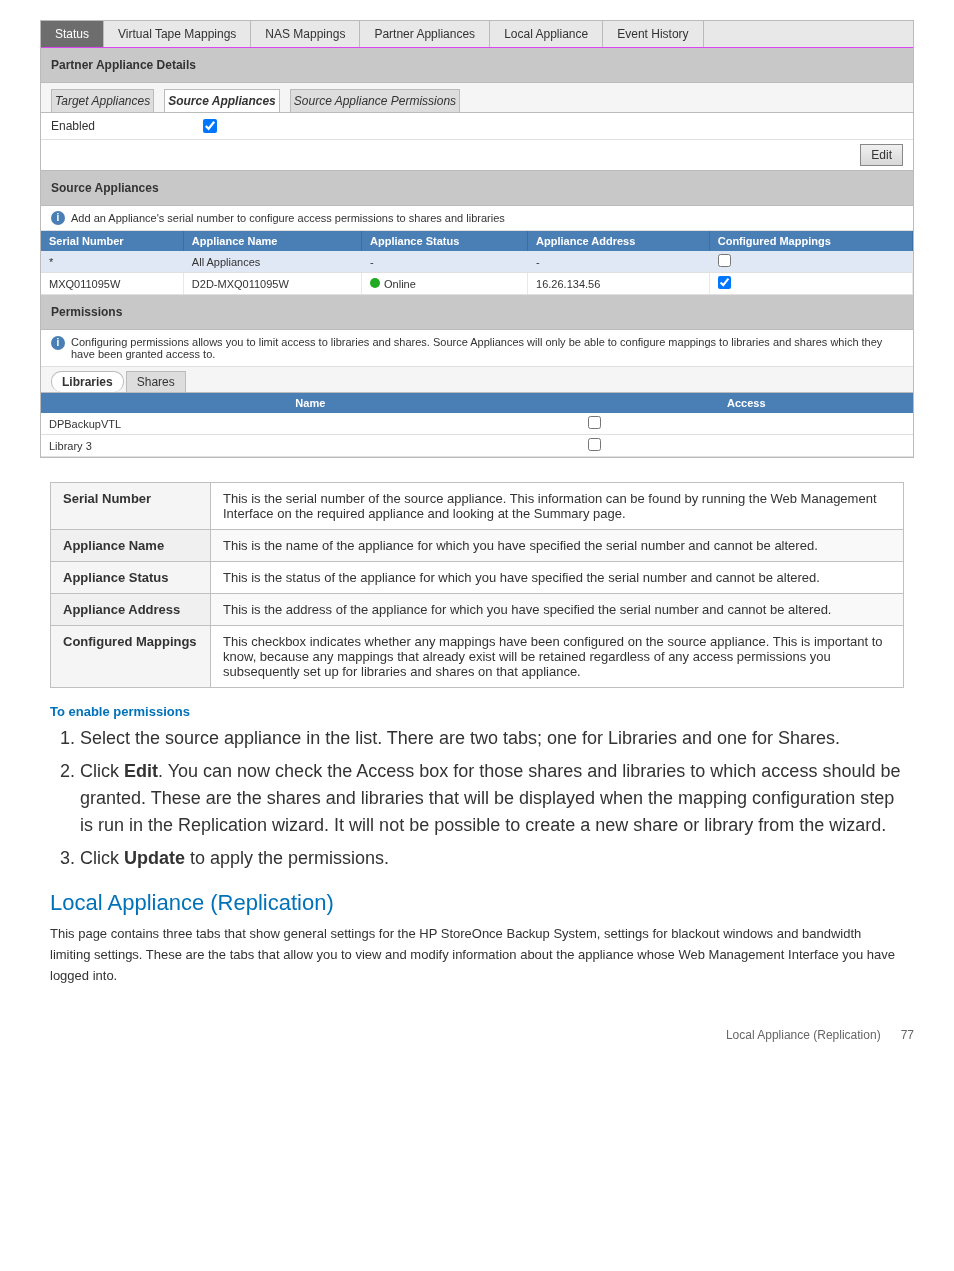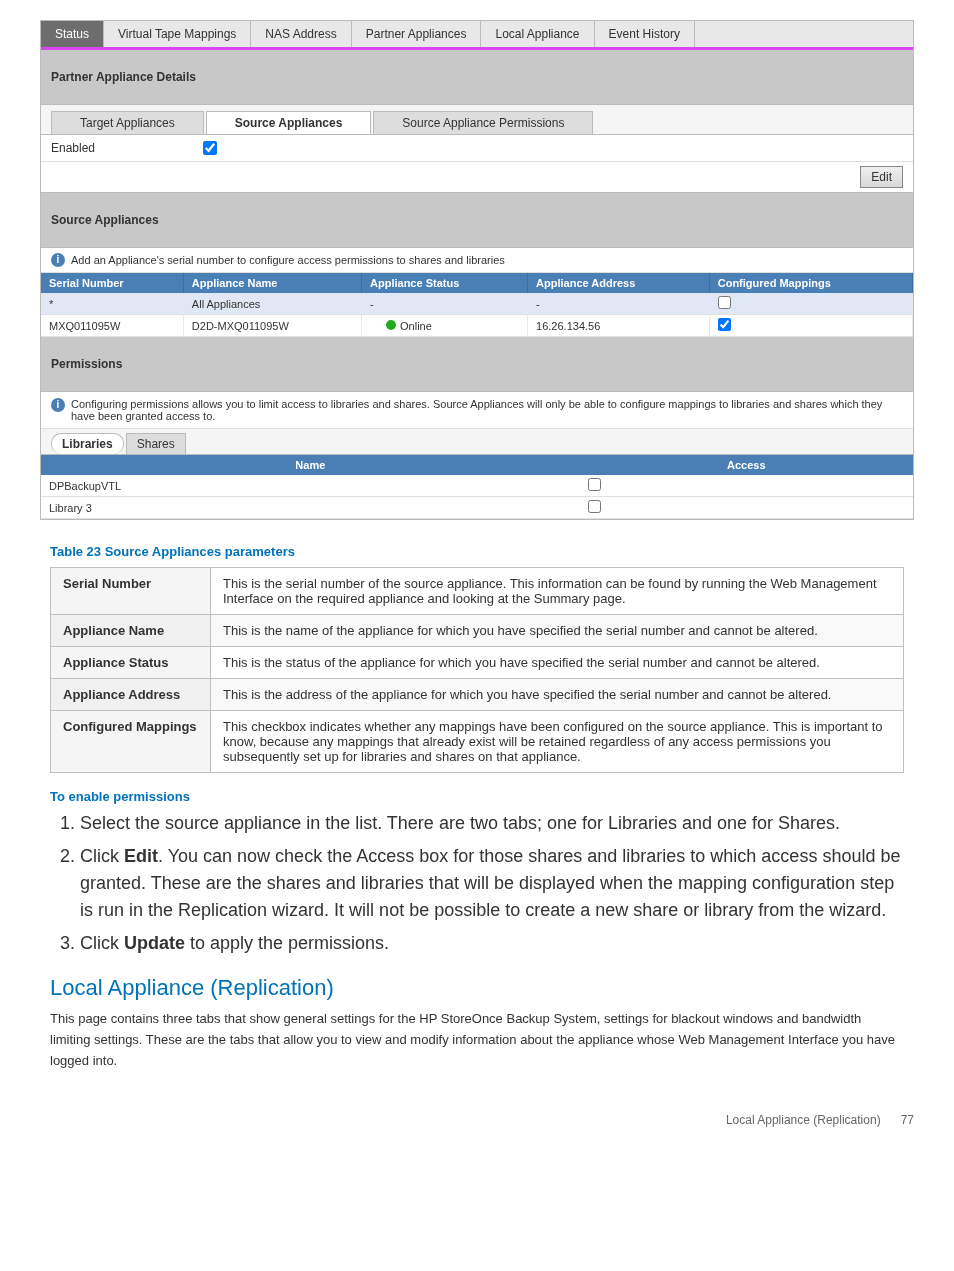--- a/index.html
+++ b/index.html
@@ -17,60 +17,61 @@
     .ui-panel {
       border: 1px solid #bbb;
       margin-bottom: 24px;
       background: #fff;
     }
 
     
     .tab-bar {
       display: flex;
       background: #e8e8e8;
-      border-bottom: 3px solid #d946ef;
+      border-bottom: 1px solid #d946ef;
     }
     .tab-item {
       padding: 6px 14px;
       font-size: 12px;
       border-right: 1px solid #bbb;
       cursor: pointer;
       white-space: nowrap;
       color: #333;
     }
     .tab-item.active {
       background: #6d6d6d;
       color: #fff;
     }
 
     
     .section-header {
       background: #c8c8c8;
-      padding: 20px 10px;
+      padding: 10px 10px;
       font-size: 12px;
       font-weight: bold;
       border-bottom: 1px solid #bbb;
     }
 
     
     .sub-tab-bar {
       display: flex;
       padding: 6px 10px 0;
       background: #f5f5f5;
       border-bottom: 1px solid #bbb;
     }
     .sub-tab {
-      padding: 4px 28px;
+      padding: 4px 3px;
       font-size: 12px;
       border: 1px solid #bbb;
       border-bottom: none;
       cursor: pointer;
       background: #ddd;
       color: #333;
-      margin-right: 2px;
+      margin-right: 10px;
+      font-style: italic;
     }
     .sub-tab.active {
       background: #fff;
       font-weight: bold;
     }
 
     
     .form-row {
       display: flex;
       align-items: center;
@@ -158,21 +159,20 @@
     .data-table tr.all-row td {
       background: #e0e8f5;
     }
     .data-table tr.data-row td {
       background: #fff;
     }
     .status-online {
       display: flex;
       align-items: flex-start;
       gap: 4px;
-      margin-left: 16px;
     }
     .status-dot {
       width: 10px;
       height: 10px;
       border-radius: 50%;
       background: #22aa22;
       flex-shrink: 0;
     }
     .table-btn-row {
       display: flex;
@@ -308,21 +308,21 @@
     }
   </style>
 </head>
 <body>
 
 <div class="ui-panel">
 
   <div class="tab-bar">
     <div class="tab-item active">Status</div>
     <div class="tab-item">Virtual Tape Mappings</div>
-    <div class="tab-item">NAS Address</div>
+    <div class="tab-item">NAS Mappings</div>
     <div class="tab-item">Partner Appliances</div>
     <div class="tab-item">Local Appliance</div>
     <div class="tab-item">Event History</div>
   </div>
 
   <div class="section-header">Partner Appliance Details</div>
 
   <div class="sub-tab-bar">
     <div class="sub-tab">Target Appliances</div>
     <div class="sub-tab active">Source Appliances</div>
@@ -406,21 +406,20 @@
       <tr>
         <td>Library 3</td>
         <td><input type="checkbox" style=""></td>
       </tr>
     </tbody>
   </table>
 </div>
 
 <div class="doc-content">
 
-  <div class="ref-table-title">Table 23 Source Appliances parameters</div>
 
   <table class="ref-table">
     <tbody>
       <tr>
         <td>Serial Number</td>
         <td>This is the serial number of the source appliance. This information can be found by running the Web Management Interface on the required appliance and looking at the Summary page.</td>
       </tr>
       <tr>
         <td>Appliance Name</td>
         <td>This is the name of the appliance for which you have specified the serial number and cannot be altered.</td>

